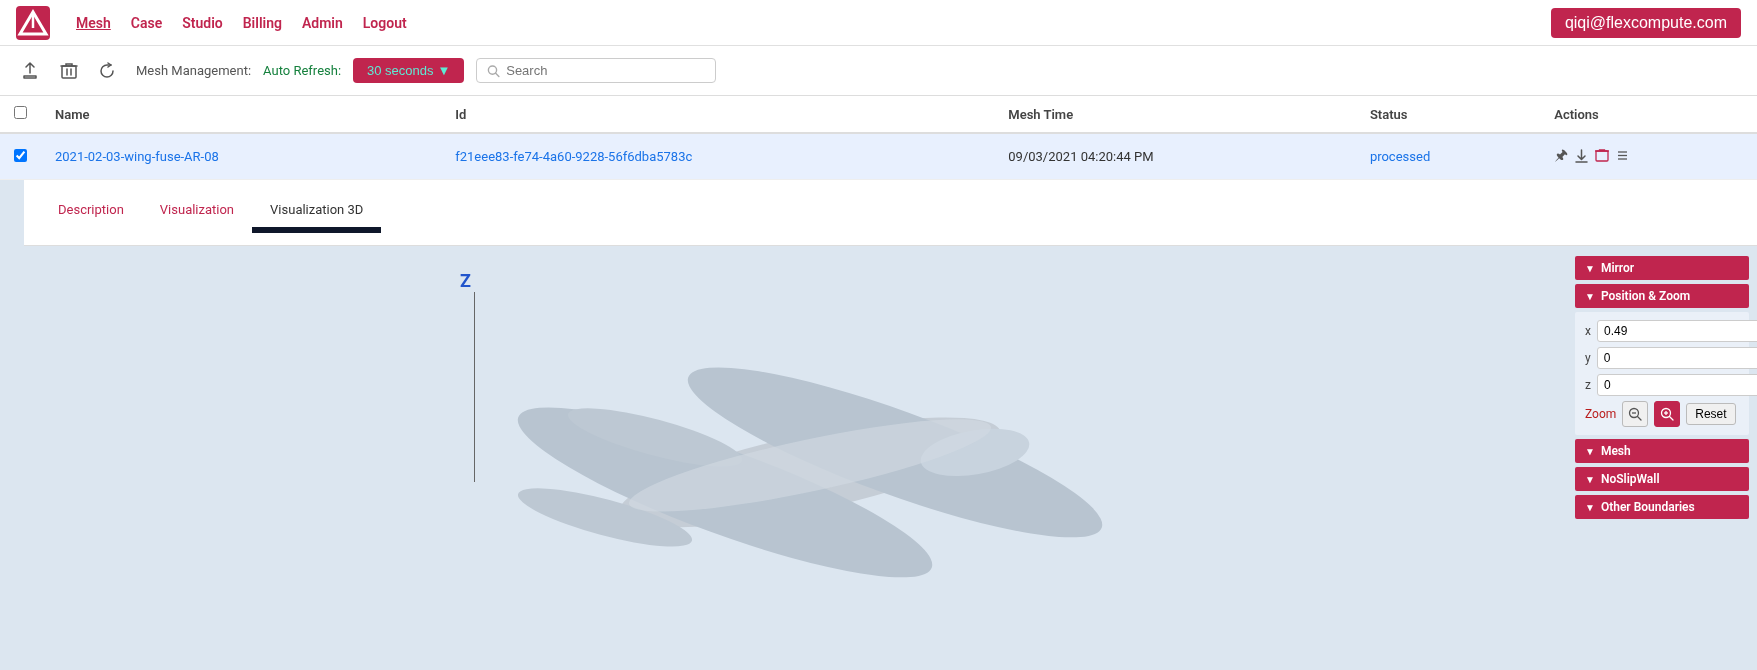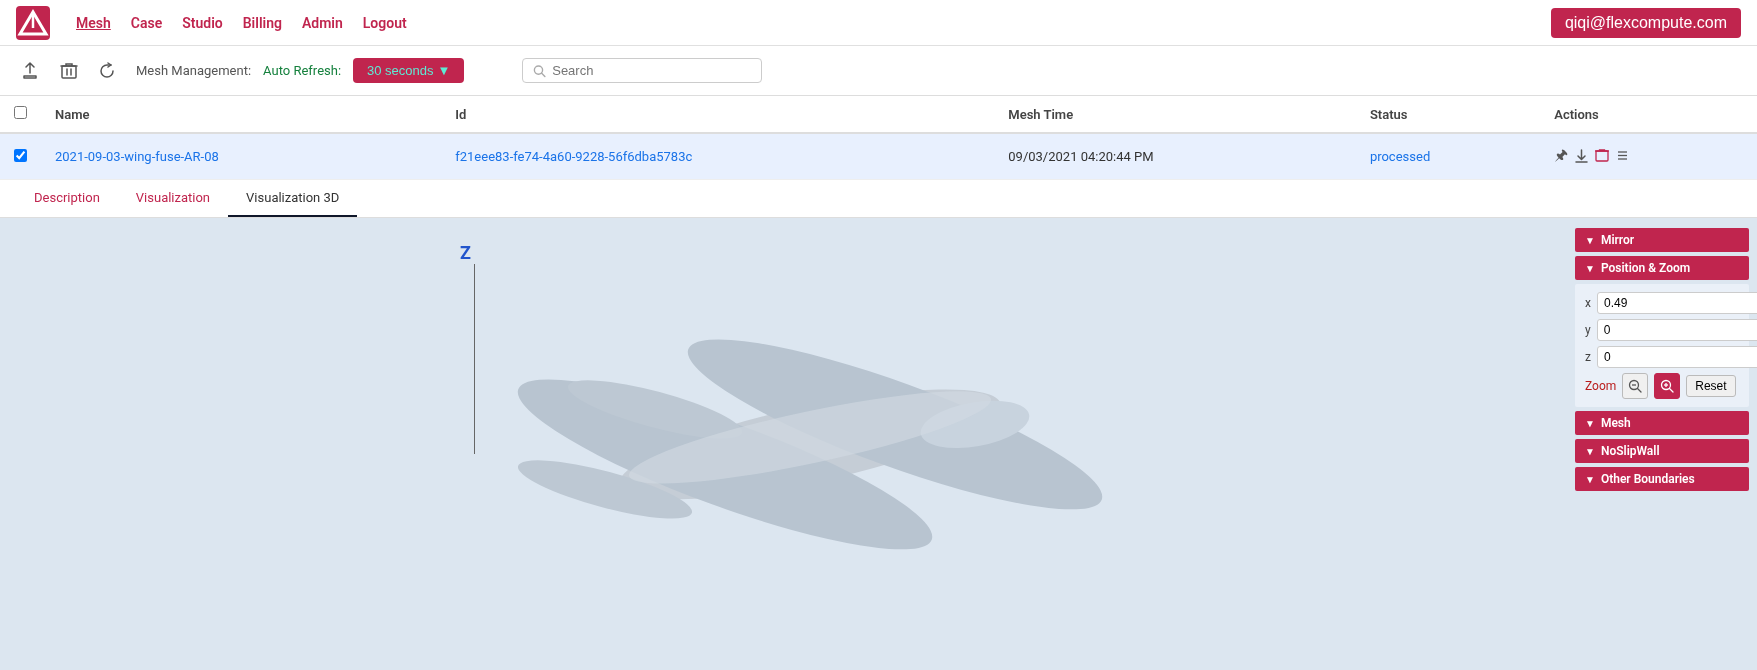--- a/index.html
+++ b/index.html
@@ -93,21 +93,20 @@
     }
     .search-box {
       display: flex;
       align-items: center;
       border: 1px solid #ccc;
       border-radius: 4px;
       padding: 4px 10px;
       background: #fff;
       gap: 6px;
       width: 240px;
-      margin-left: 46px;
     }
     .search-box input {
       border: none;
       outline: none;
       font-size: 13px;
       width: 100%;
       color: #888;
     }
 
     
@@ -155,31 +154,32 @@
       font-size: 15px;
       color: #555;
     }
     .row-actions .del-btn { color: #c0254e; }
 
     
     .tabs-bar {
       display: flex;
       background: #fff;
       border-bottom: 1px solid #ddd;
-      padding: 0 16px;
+      padding: 12px 16px;
+      margin-left: 24px;
     }
     .tab {
       padding: 10px 18px;
       cursor: pointer;
       font-size: 13px;
       color: #c0254e;
       border-bottom: 2px solid transparent;
     }
     .tab.active {
-      border-bottom: 2px solid #0f172a;
+      border-bottom: 6px solid #0f172a;
       color: #333;
     }
 
     
     .viz-area {
       position: relative;
       background: #dce6f0;
       flex: 1;
       min-height: 380px;
       display: flex;
@@ -351,21 +351,21 @@
         <th>Mesh Time</th>
         <th>Status</th>
         <th>Actions</th>
       </tr>
     </thead>
     <tbody>
       <tr class="selected">
         <td>
           <input type="checkbox" checked="" style="">
         </td>
-        <td class="link-blue">2021-09-03-wing-fuse-AR-08</td>
+        <td class="link-blue">2021-02-03-wing-fuse-AR-08</td>
         <td class="link-blue">f21eee83-fe74-4a60-9228-56f6dba5783c</td>
         <td>09/03/2021 04:20:44 PM</td>
         <td class="status-processed">processed</td>
         <td>
           <div class="row-actions">
             <button title="Pin">🖈</button>
             <button title="Download">
               <svg width="15" height="15" viewBox="0 0 15 15" fill="none">
                 <path d="M7.5 2v8M4 8l3.5 3.5L11 8" stroke="#555" stroke-width="1.5" stroke-linecap="round" stroke-linejoin="round"></path>
                 <line x1="2" y1="14" x2="13" y2="14" stroke="#555" stroke-width="1.5" stroke-linecap="round"></line>

